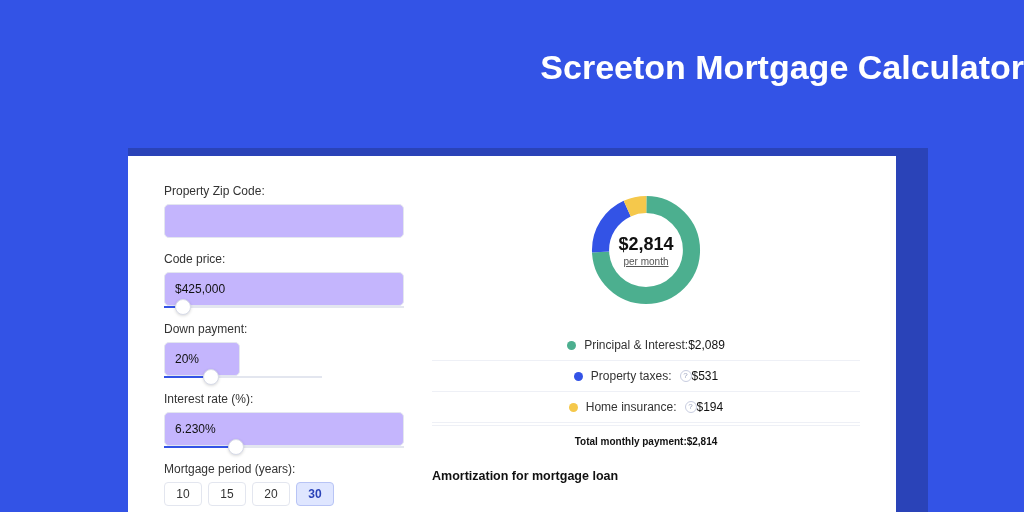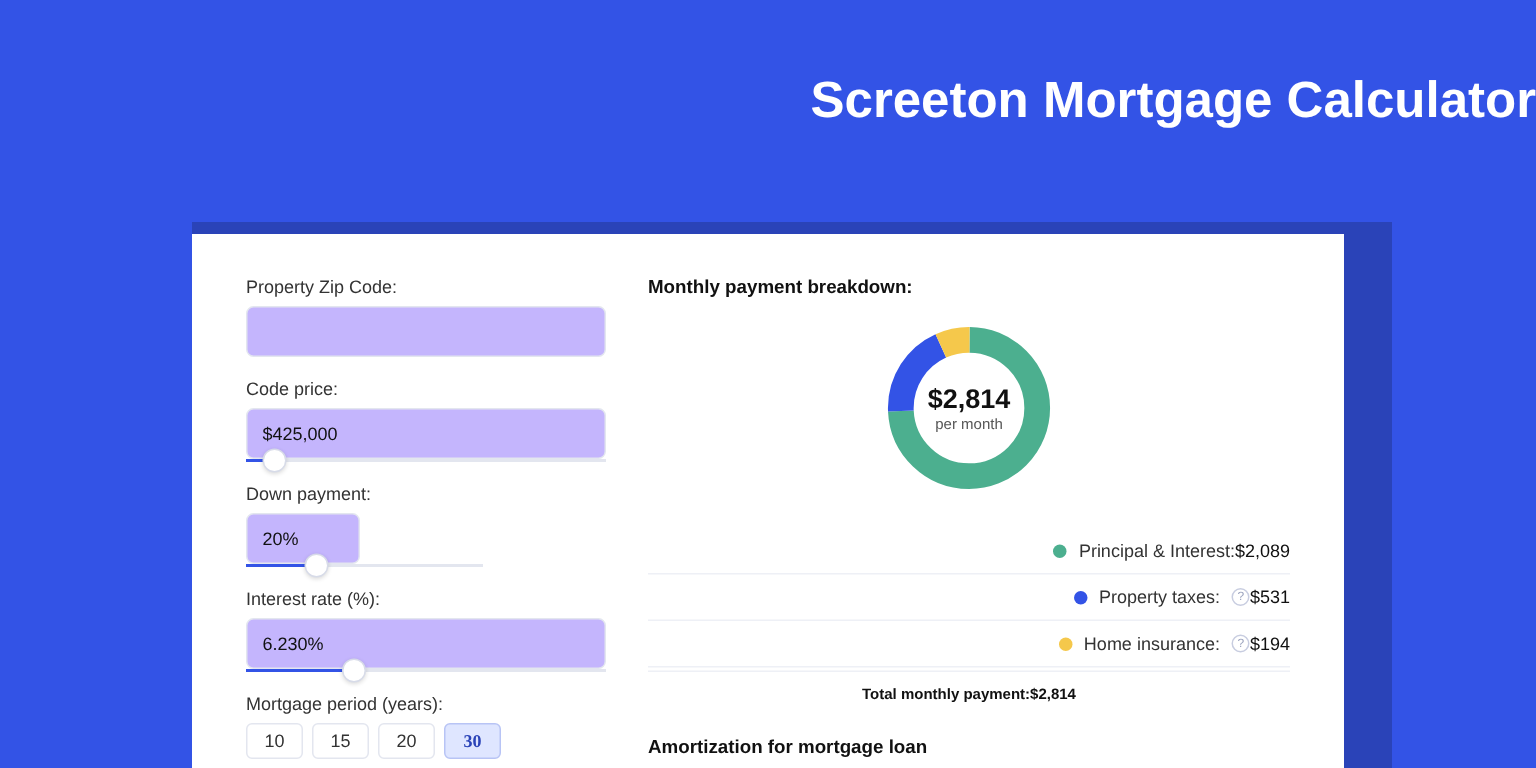--- a/index.html
+++ b/index.html
@@ -104,21 +104,20 @@
     display: flex;
     align-items: center;
     justify-content: center;
     cursor: pointer;
   }
   .period-chip.active {
     background: #dfe6ff;
     border-color: #b8c4f5;
     color: #2a43b8;
     font-weight: 600;
-    font-family: Liberation Serif, serif;
   }
   .section-title {
     font-weight: 700;
     font-size: 12.5px;
     color: #111;
     margin-bottom: 8px;
   }
   .donut-wrap {
     display: flex;
     justify-content: center;
@@ -128,26 +127,26 @@
   .donut svg { width: 120px; height: 120px; }
   .donut-center {
     position: absolute;
     inset: 0;
     display: flex;
     flex-direction: column;
     align-items: center;
     justify-content: center;
   }
   .donut-amount { font-size: 18px; font-weight: 700; color: #111; }
-  .donut-sub { font-size: 10px; color: #555; margin-top: 1px; }
+  .donut-sub { font-size: 10px; color: #555; margin-top: 1px; text-decoration: underline; }
   .legend { margin-top: 6px; }
   .legend-row {
     display: flex;
     align-items: center;
-    justify-content: flex-end;
+    justify-content: center;
     padding: 8px 0;
     border-bottom: 1px solid #eef0f6;
     font-size: 12px;
   }
   .legend-row:last-of-type { border-bottom: none; }
   .legend-left { display: flex; align-items: center; gap: 8px; }
   .bullet {
     width: 9px; height: 9px; border-radius: 50%;
     flex: none;
   }
@@ -232,21 +231,20 @@
         <div class="period-chip">10</div>
         <div class="period-chip">15</div>
         <div class="period-chip">20</div>
         <div class="period-chip active">30</div>
       </div>
     </div>
 
   </div>
 
   <div class="right-col">
-    <div class="section-title">Monthly payment breakdown:</div>
 
     <div class="donut-wrap">
       <div class="donut">
         <svg viewBox="0 0 42 42">
           <circle cx="21" cy="21" r="15.915" fill="none" stroke="#4caf8f" stroke-width="6" stroke-dasharray="74.2 25.8" stroke-dashoffset="25"></circle>
           <circle cx="21" cy="21" r="15.915" fill="none" stroke="#3353e6" stroke-width="6" stroke-dasharray="18.9 81.1" stroke-dashoffset="50.8"></circle>
           <circle cx="21" cy="21" r="15.915" fill="none" stroke="#f5c84b" stroke-width="6" stroke-dasharray="6.9 93.1" stroke-dashoffset="31.9"></circle>
         </svg>
         <div class="donut-center">
           <div class="donut-amount">$2,814</div>

